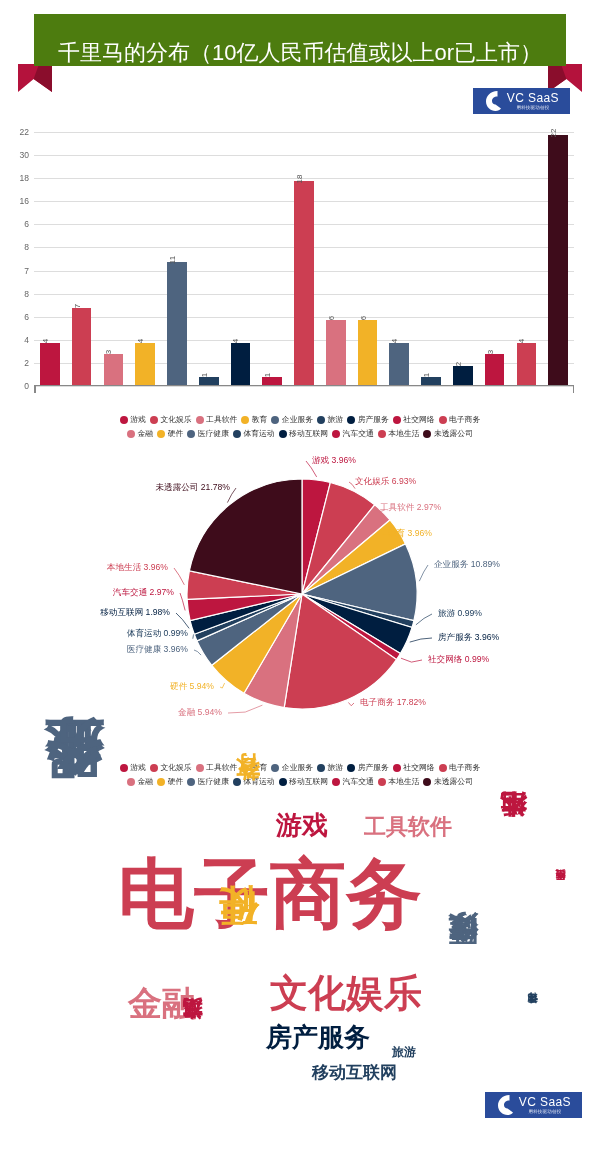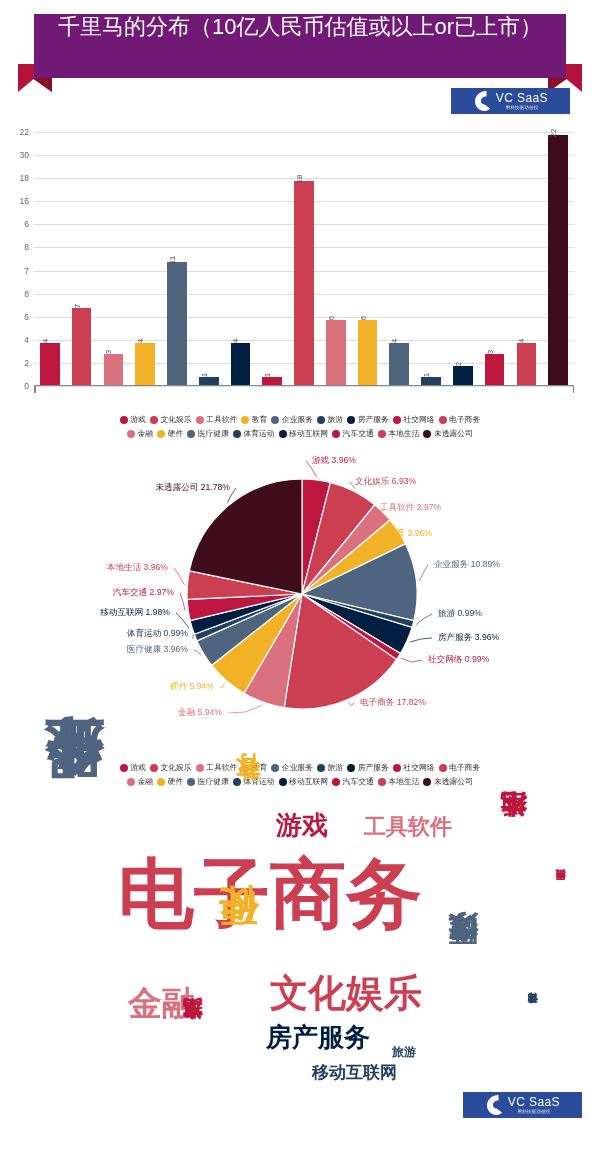--- a/index.html
+++ b/index.html
@@ -6,39 +6,39 @@
   body {
     width:600px; height:1174px; background:#ffffff;
     font-family:"Liberation Sans", sans-serif;
     overflow:hidden; position:relative;
   }
 
   
   #banner { position:relative; height:120px; }
   .ribbon-wrap { position:absolute; left:18px; top:14px; width:564px; height:72px; }
   .ribbon-body {
-    position:absolute; left:16px; top:0; width:532px; height:64px;
-    background:#701a75; display:flex; align-items:flex-start; justify-content:center;
+    position:absolute; left:16px; top:0; width:532px; height:52px;
+    background:#4d7c0f; display:flex; align-items:flex-end; justify-content:center;
   }
   .ribbon-title {
     color:#ffffff; font-size:22px; line-height:1.16; text-align:center;
     letter-spacing:0px; padding:0 6px; font-weight:400;
   }
   .tail { position:absolute; top:50px; width:34px; height:28px; }
   .tail-l { left:0; }
   .tail-r { right:0; }
   .tail-main { position:absolute; width:100%; height:100%; background:#B4123C; }
   .tail-l .tail-main { clip-path:polygon(0 0,100% 0,100% 100%,46% 54%,0 100%); }
   .tail-r .tail-main { clip-path:polygon(0 0,100% 0,100% 100%,54% 54%,0 100%); }
   .tail-dark { position:absolute; width:100%; height:100%; background:#8A0D2C; }
   .tail-l .tail-dark { clip-path:polygon(62% 0,100% 0,100% 100%,46% 54%); }
   .tail-r .tail-dark { clip-path:polygon(0 0,38% 0,54% 54%,0 100%); }
 
   
-  .logo { background:#2A4C9B; display:flex; align-items:center; gap:3px; padding:2px 22px; }
+  .logo { background:#2A4C9B; display:flex; align-items:center; gap:3px; padding:2px 11px; }
   .logo-c { width:20px; height:22px; position:relative; flex:0 0 auto; }
   .logo-c svg { display:block; }
   .logo-txt { display:flex; flex-direction:column; align-items:center; line-height:1; }
   .logo-main { color:#fff; font-size:12px; letter-spacing:.4px; }
   .logo-sub { color:#dfe4f2; font-size:4.5px; letter-spacing:.2px; margin-top:2px; }
   .logo-hdr { position:absolute; right:30px; top:88px; }
   .logo-wc  { position:absolute; right:18px; bottom:12px; }
 
   
   #barchart { position:relative; height:290px; }

